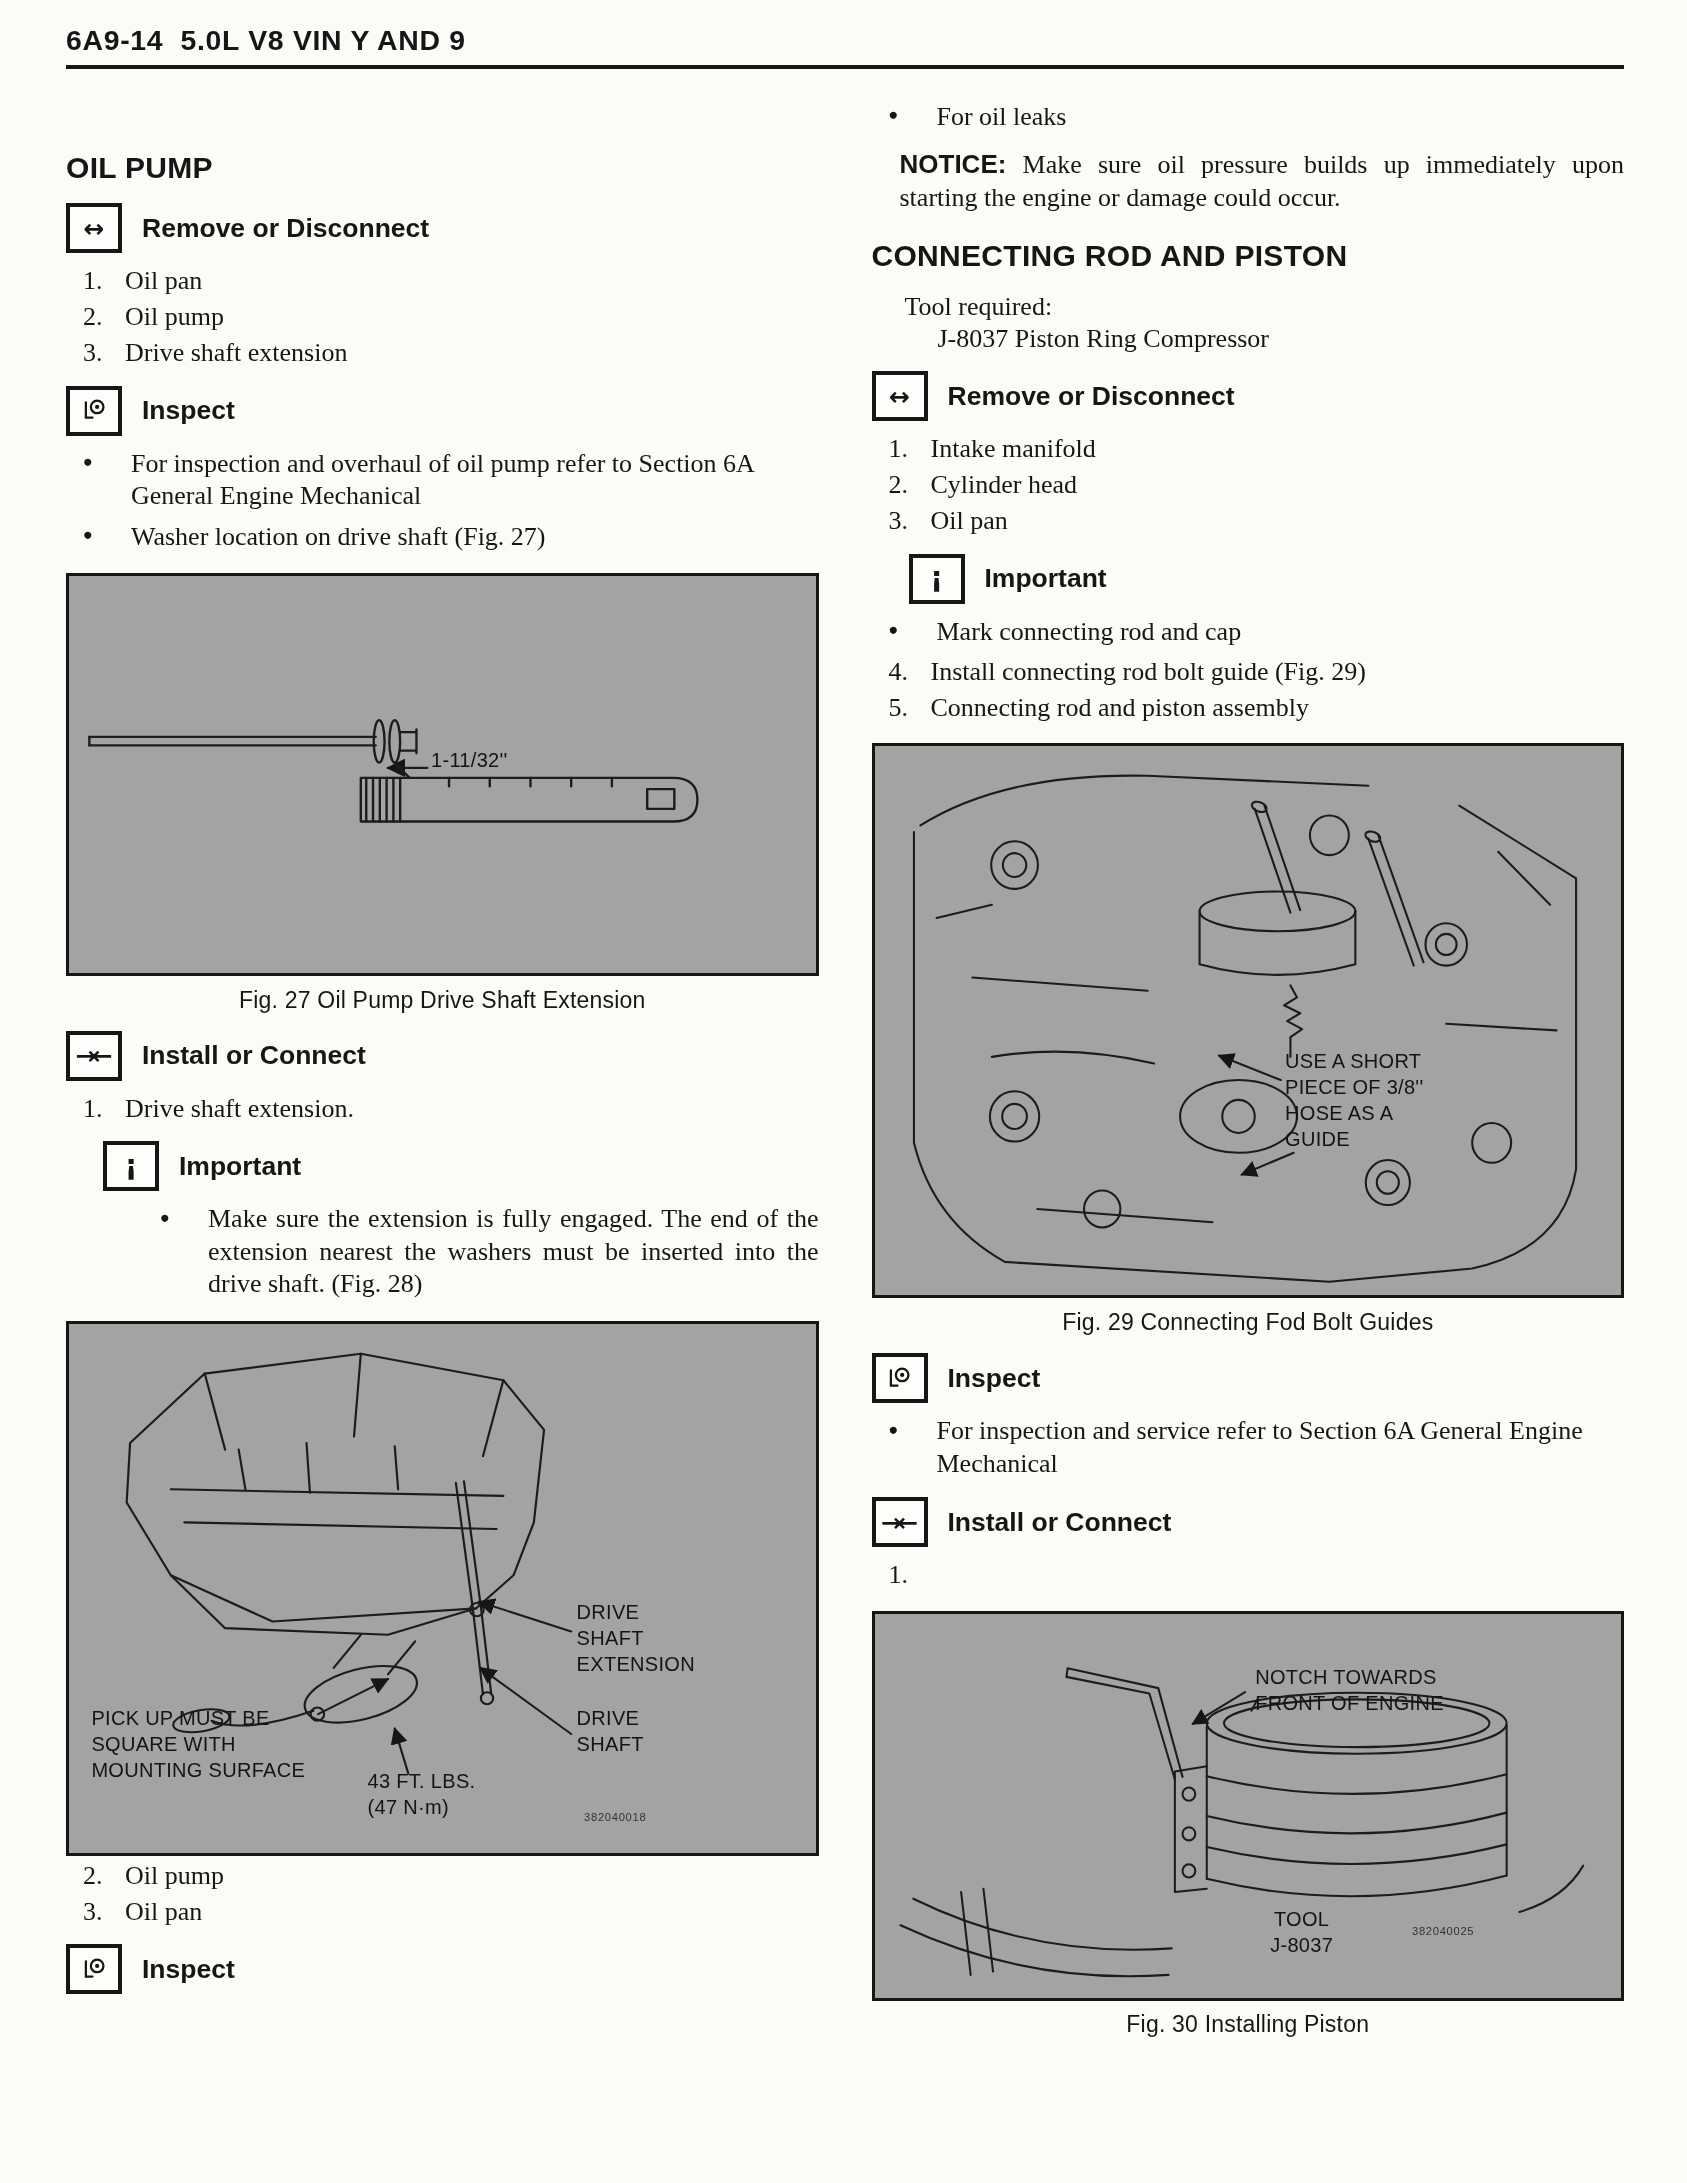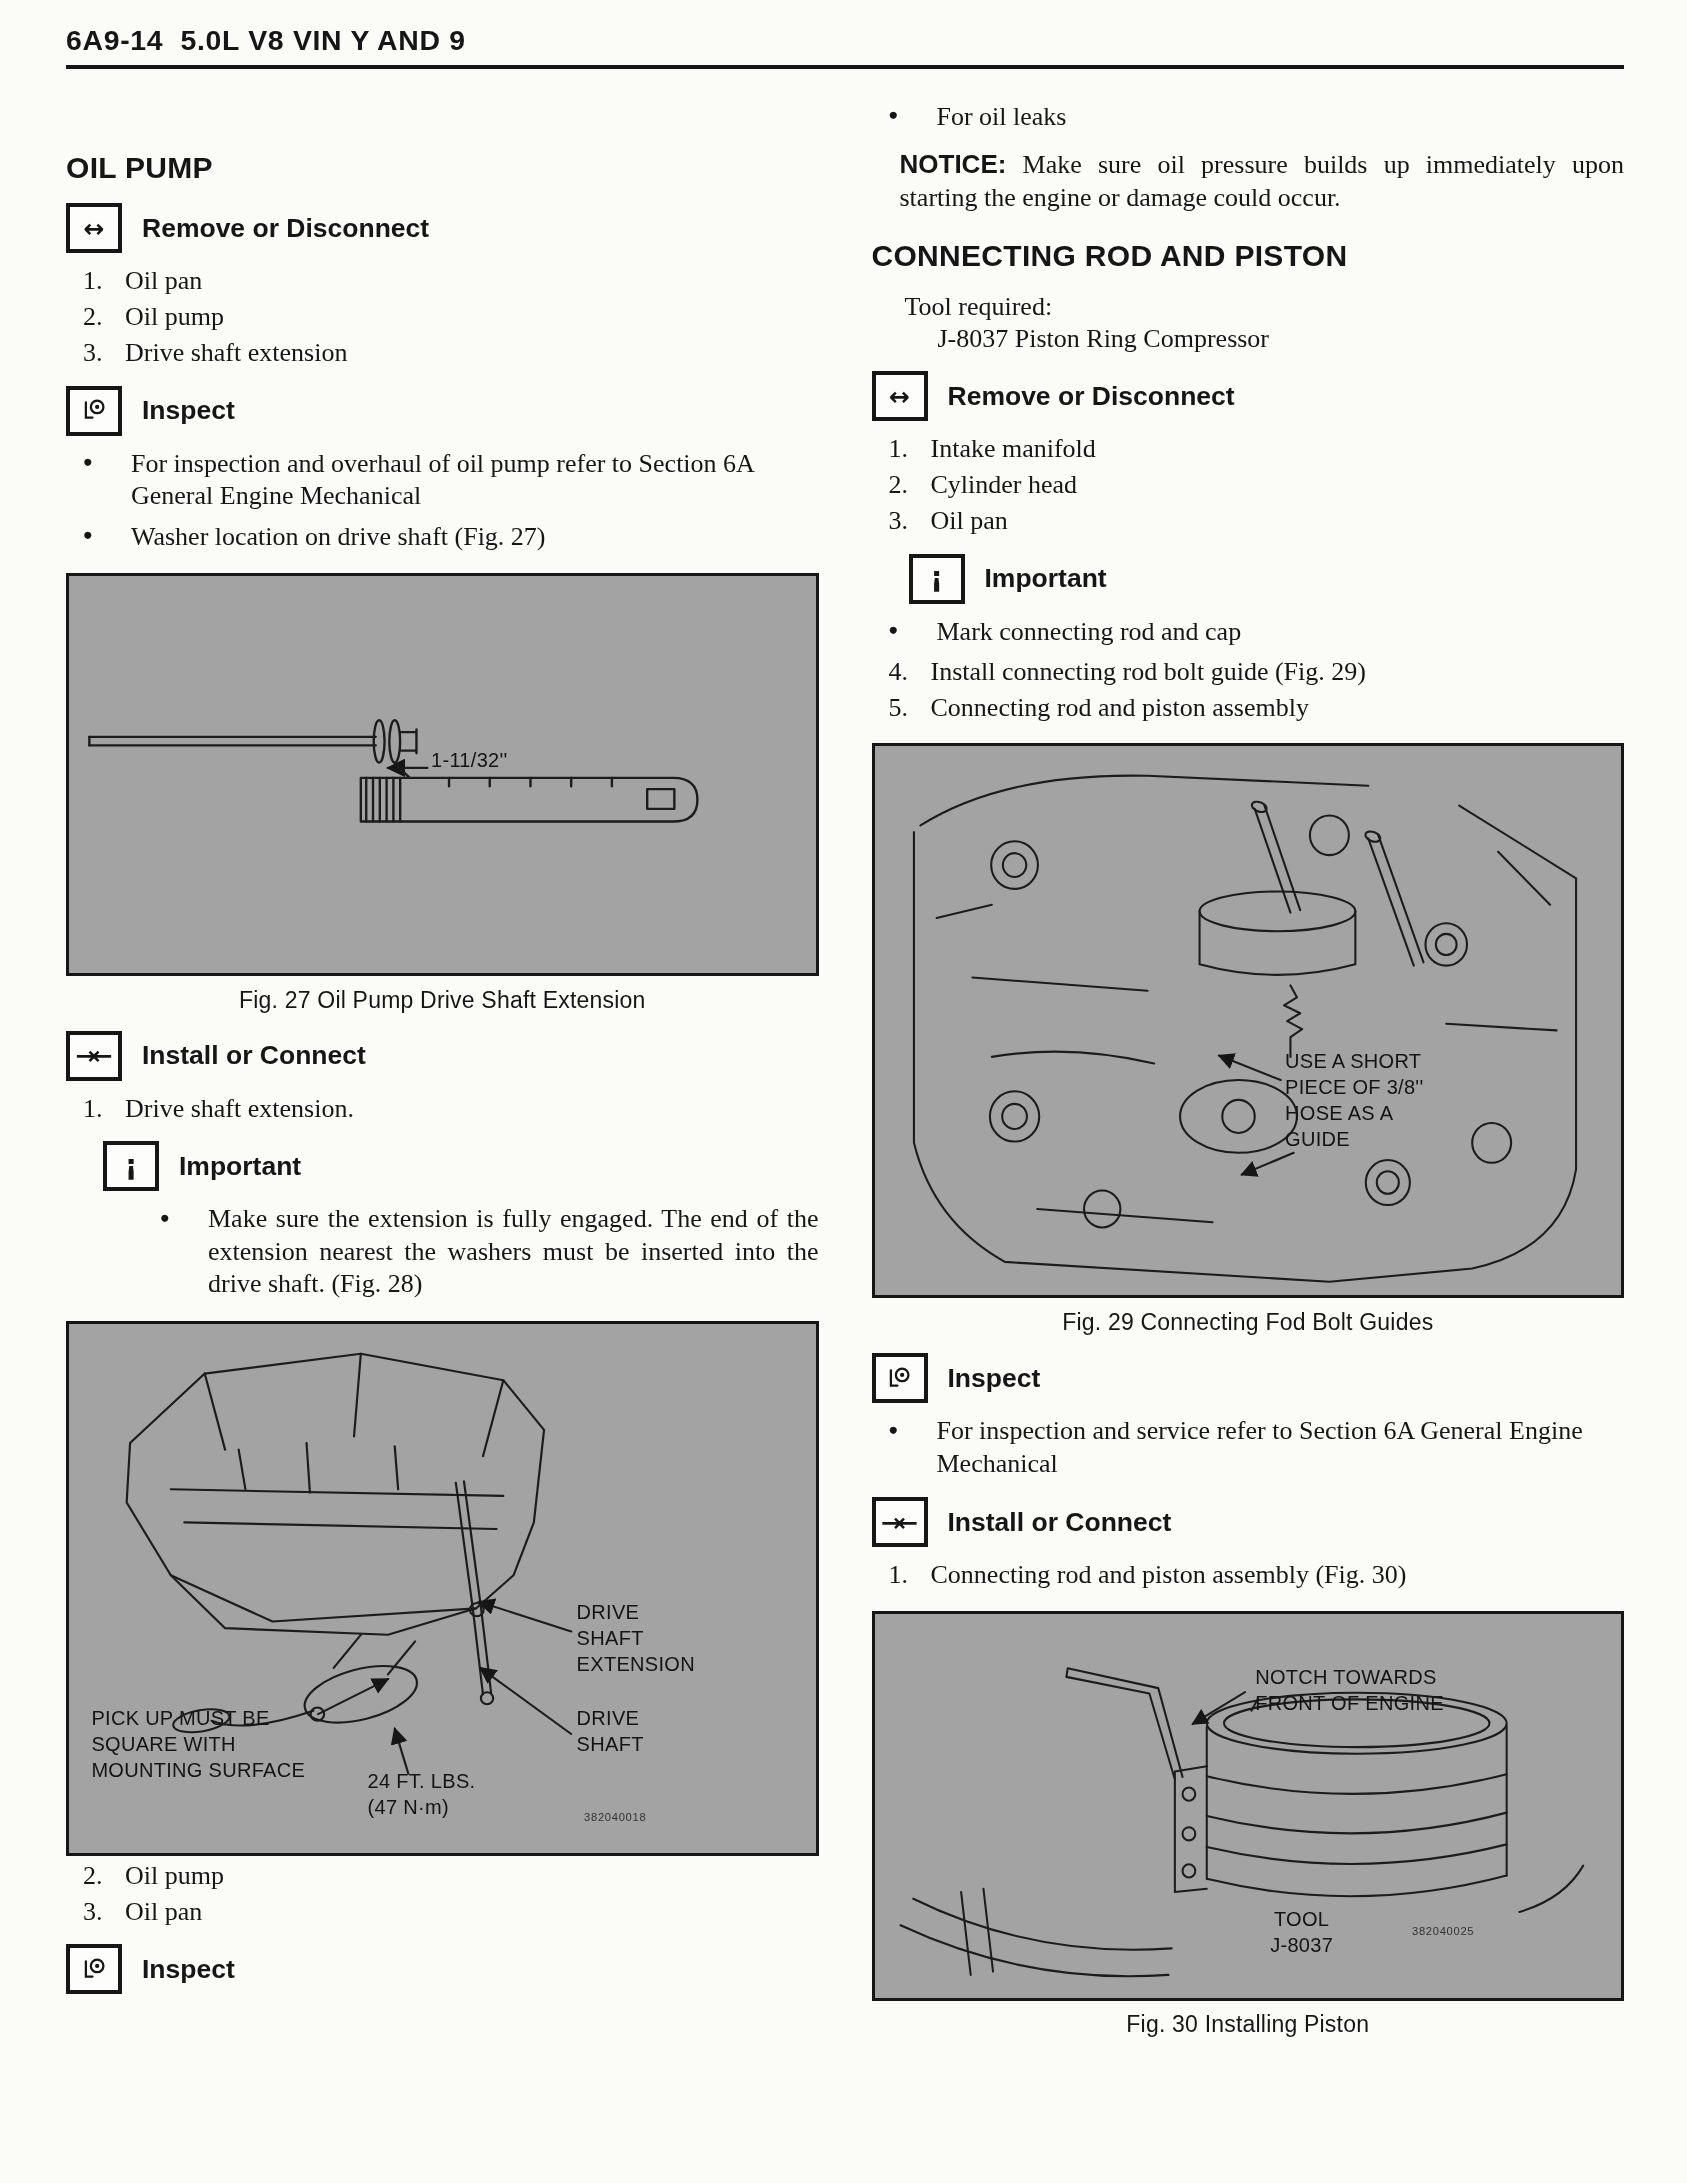--- a/index.html
+++ b/index.html
@@ -179,21 +179,21 @@
             </g>
           </svg>
           <span class="fig-label" style="left:68%;top:52%">DRIVE
 SHAFT
 EXTENSION</span>
           <span class="fig-label" style="left:68%;top:72%">DRIVE
 SHAFT</span>
           <span class="fig-label" style="left:3%;top:72%">PICK UP MUST BE
 SQUARE WITH
 MOUNTING SURFACE</span>
-          <span class="fig-label" style="left:40%;top:84%">24 FT. LBS.
+          <span class="fig-label" style="left:40%;top:84%">43 FT. LBS.
 (47 N·m)</span>
           <span class="fig-part" style="left:69%;top:92%">382040018</span>
         </div>
       </figure>
 
       <div class="num-list">
         <div class="li">
             <span class="num">2.</span>
             <span>Oil pump</span>
           </div>
@@ -334,21 +334,20 @@
       <div class="icon-row">
         <span class="icon-box">
             <span class="glyph-install">→←</span>
           </span>
         <span class="icon-label">Install or Connect</span>
       </div>
 
       <div class="num-list">
         <div class="li">
             <span class="num">1.</span>
-            <span>Connecting rod and piston assembly (Fig. 30)</span>
           </div>
       </div>
 
       <figure class="figure">
         <div class="figure-box" style="height:384px">
           <svg viewBox="0 0 1170 580" preserveAspectRatio="none">
             <defs>
                 <marker id="ah30" viewBox="0 0 10 10" refX="9" refY="5" markerWidth="8" markerHeight="8" orient="auto-start-reverse">
                   <path d="M0,0 L10,5 L0,10 Z" fill="#161616"></path>
                 </marker>

